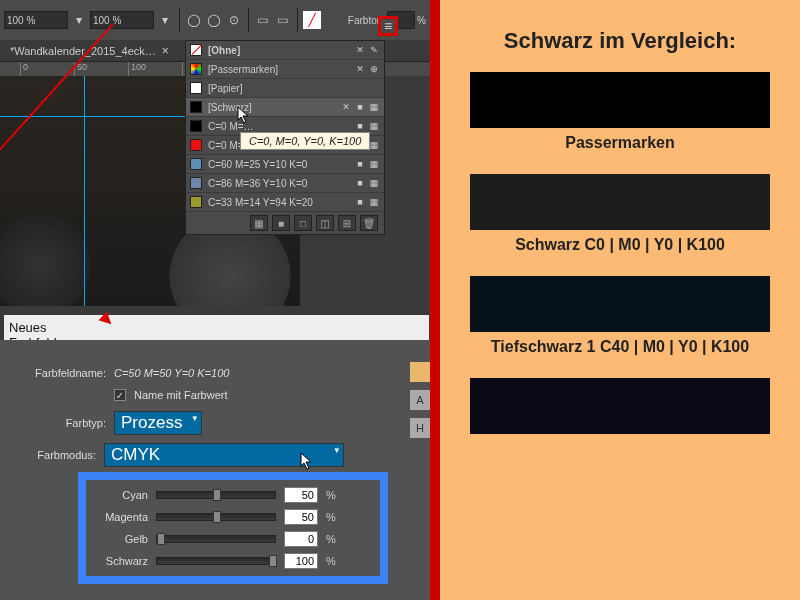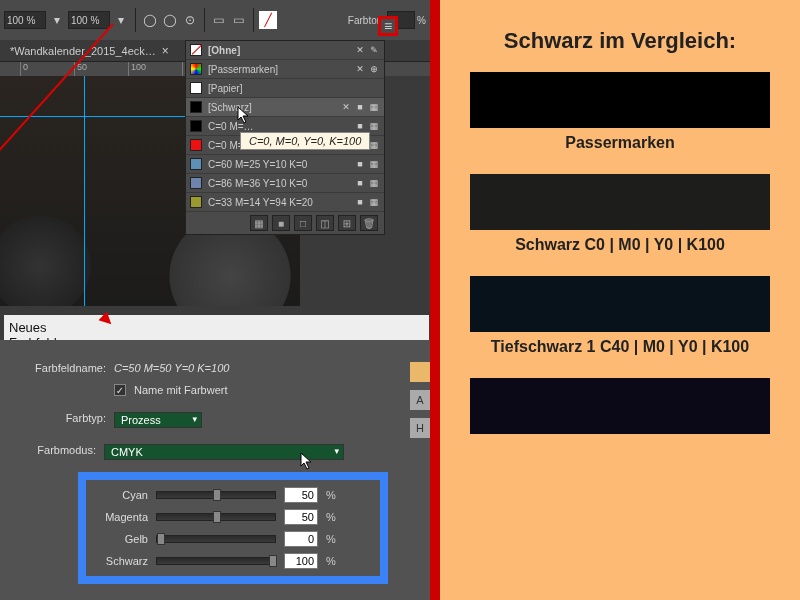--- a/index.html
+++ b/index.html
@@ -4,21 +4,21 @@
 <style>
   * { box-sizing: border-box; margin: 0; padding: 0; font-family: Arial, sans-serif; }
   body { background: #fff; width: 800px; height: 600px; overflow: hidden; position: relative; }
   .container { display: flex; width: 800px; height: 600px; }
   .left-pane { width: 430px; height: 600px; background: #3a3a3a; position: relative; overflow: hidden; }
   .divider { width: 10px; background: #c00; height: 600px; }
   .right-pane { width: 360px; height: 600px; background: #fdba74; padding: 10px 20px; position: relative; font-weight: bold; }
 
   
   .toolbar { background: #4a4a4a; height: 40px; display: flex; align-items: center; padding: 0 4px; gap: 2px; font-size: 10px; color: #ccc; }
-  .tool-input { background: #2f2f2f; color: #ccc; border: 1px solid #222; width: 42px; height: 18px; font-size: 10px; padding: 0 2px; }
+  .tool-input { background: #2f2f2f; color: #ccc; border: 1px solid #222; width: 64px; height: 18px; font-size: 10px; padding: 0 2px; }
   .tool-icon { width: 18px; height: 18px; display: inline-flex; align-items: center; justify-content: center; color: #ccc; font-size: 12px; }
   .tool-sep { width: 1px; height: 24px; background: #222; margin: 0 3px; }
 
   
   .doc-tab { background: #3a3a3a; height: 22px; display: flex; align-items: center; padding: 0 10px; font-size: 11px; color: #ccc; border-bottom: 1px solid #222; }
   .doc-close { margin-left: 6px; font-size: 12px; }
 
   
   .ruler { background: #4a4a4a; height: 14px; display: flex; font-size: 9px; color: #aaa; padding-left: 20px; }
   .ruler-tick { width: 54px; border-left: 1px solid #777; padding-left: 2px; }
@@ -43,25 +43,25 @@
   .hamburger { position: absolute; top: 16px; left: 378px; width: 20px; height: 20px; border: 3px solid #d00; z-index: 6; background: #4a4a4a; display: flex; align-items: center; justify-content: center; }
   .hamburger::before { content: "≡"; color: #ccc; font-size: 14px; }
 
   .tooltip { position: absolute; top: 132px; left: 240px; background: #fdf6e3; border: 1px solid #888; color: #222; font-size: 11px; padding: 2px 8px; z-index: 9; white-space: nowrap; font-style: italic; }
 
   .arrow-line { position: absolute; top: 24px; left: 112px; width: 2px; height: 310px; background: #d00; transform-origin: top; transform: rotate(42deg); z-index: 4; }
   .arrow-head { position: absolute; top: 314px; left: 101px; width: 0; height: 0; border-left: 6px solid transparent; border-right: 6px solid transparent; border-top: 12px solid #d00; transform: rotate(-46deg); z-index: 4; }
 
   .dialog-title { position: absolute; top: 315px; left: 4px; color: #111; font-size: 13px; background: #eee; padding: 5px 420px 5px 5px; width: 424px; }
   .dialog { position: absolute; top: 340px; left: 0; width: 430px; background: #525252; padding: 22px 18px 18px 28px; color: #ddd; font-size: 11px; height: 260px; }
-  .dlg-row { display: flex; align-items: flex-start; height: 22px; gap: 8px; }
+  .dlg-row { display: flex; align-items: center; height: 22px; gap: 8px; }
   .dlg-label { width: 78px; text-align: right; }
   .dlg-text { color: #ddd; font-style: italic; }
   .dlg-check { width: 12px; height: 12px; background: #333; border: 1px solid #888; display: inline-flex; align-items: center; justify-content: center; font-size: 10px; }
-  .dlg-select { background: #14532d; border: 1px solid #333; color: #fff; font-size: 11px; padding: 1px 18px 1px 6px; position: relative; }
+  .dlg-select { background: #0369a1; border: 1px solid #333; color: #fff; font-size: 17px; padding: 1px 18px 1px 6px; position: relative; }
   .dlg-select::after { content: "▾"; position: absolute; right: 4px; top: 1px; font-size: 9px; }
   .dlg-select.wide { width: 240px; }
   .dlg-select.sm { width: 88px; }
   .dlg-btn { position: absolute; right: 0; background: #aaa; width: 20px; height: 20px; }
 
   .slider-box { border: 8px solid #3b82f6; padding: 4px 6px; margin-top: 6px; width: 310px; }
   .slider-row { display: flex; align-items: center; height: 22px; gap: 8px; }
   .slider-label { width: 56px; text-align: right; font-size: 11px; }
   .slider-track { width: 120px; height: 8px; background: linear-gradient(#2a2a2a,#3a3a3a); border: 1px solid #222; position: relative; }
   .slider-thumb { position: absolute; top: -3px; width: 8px; height: 12px; background: #888; border: 1px solid #333; }

